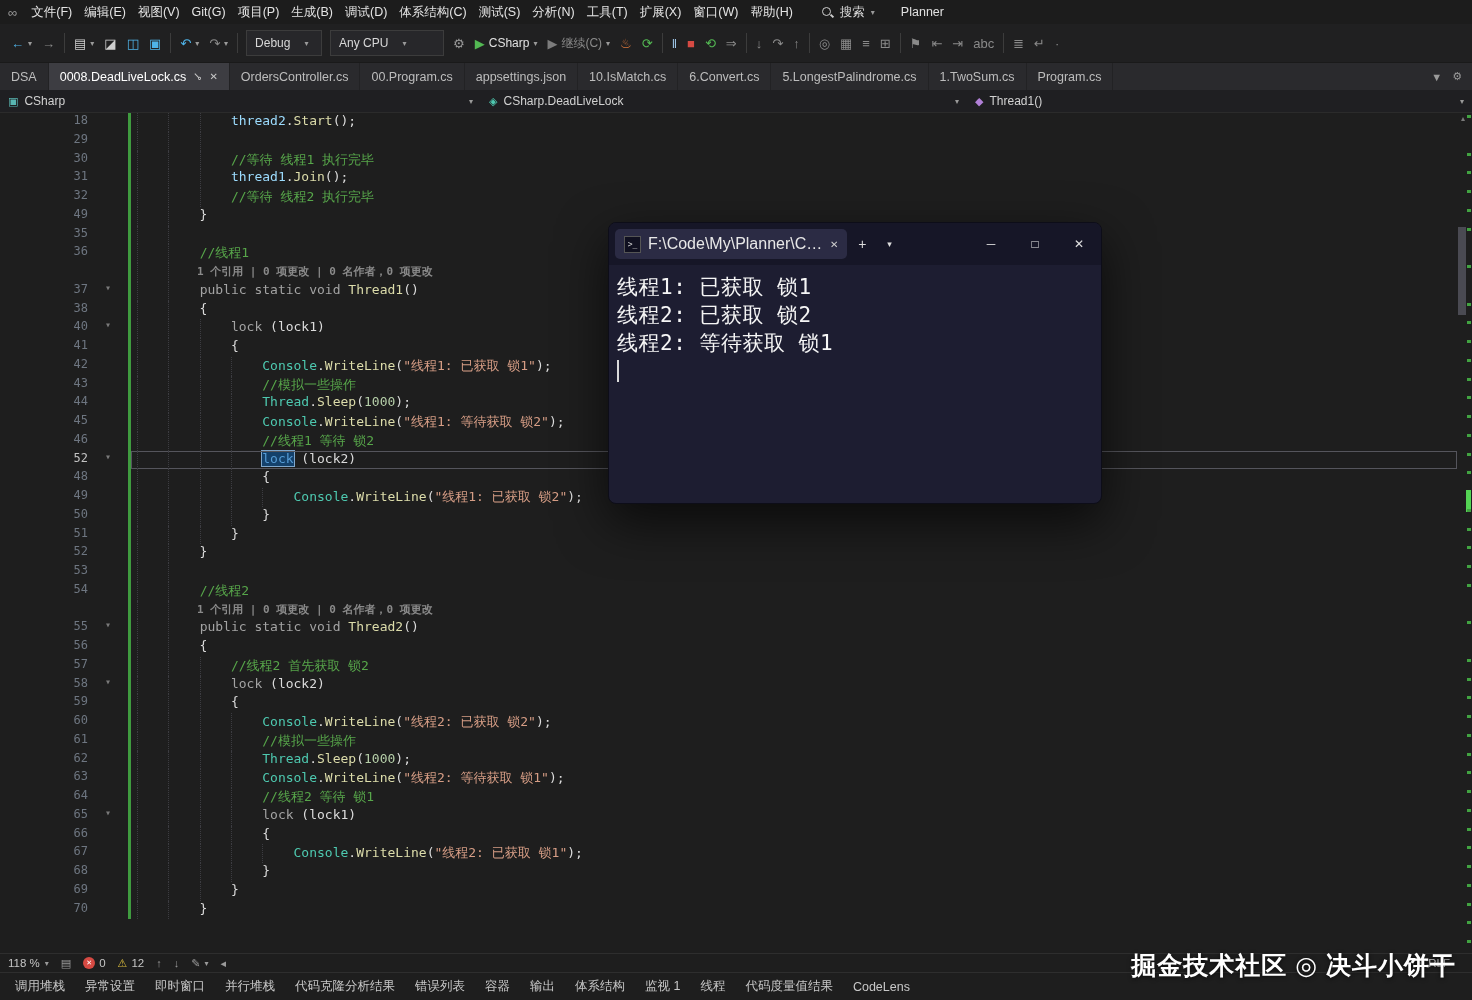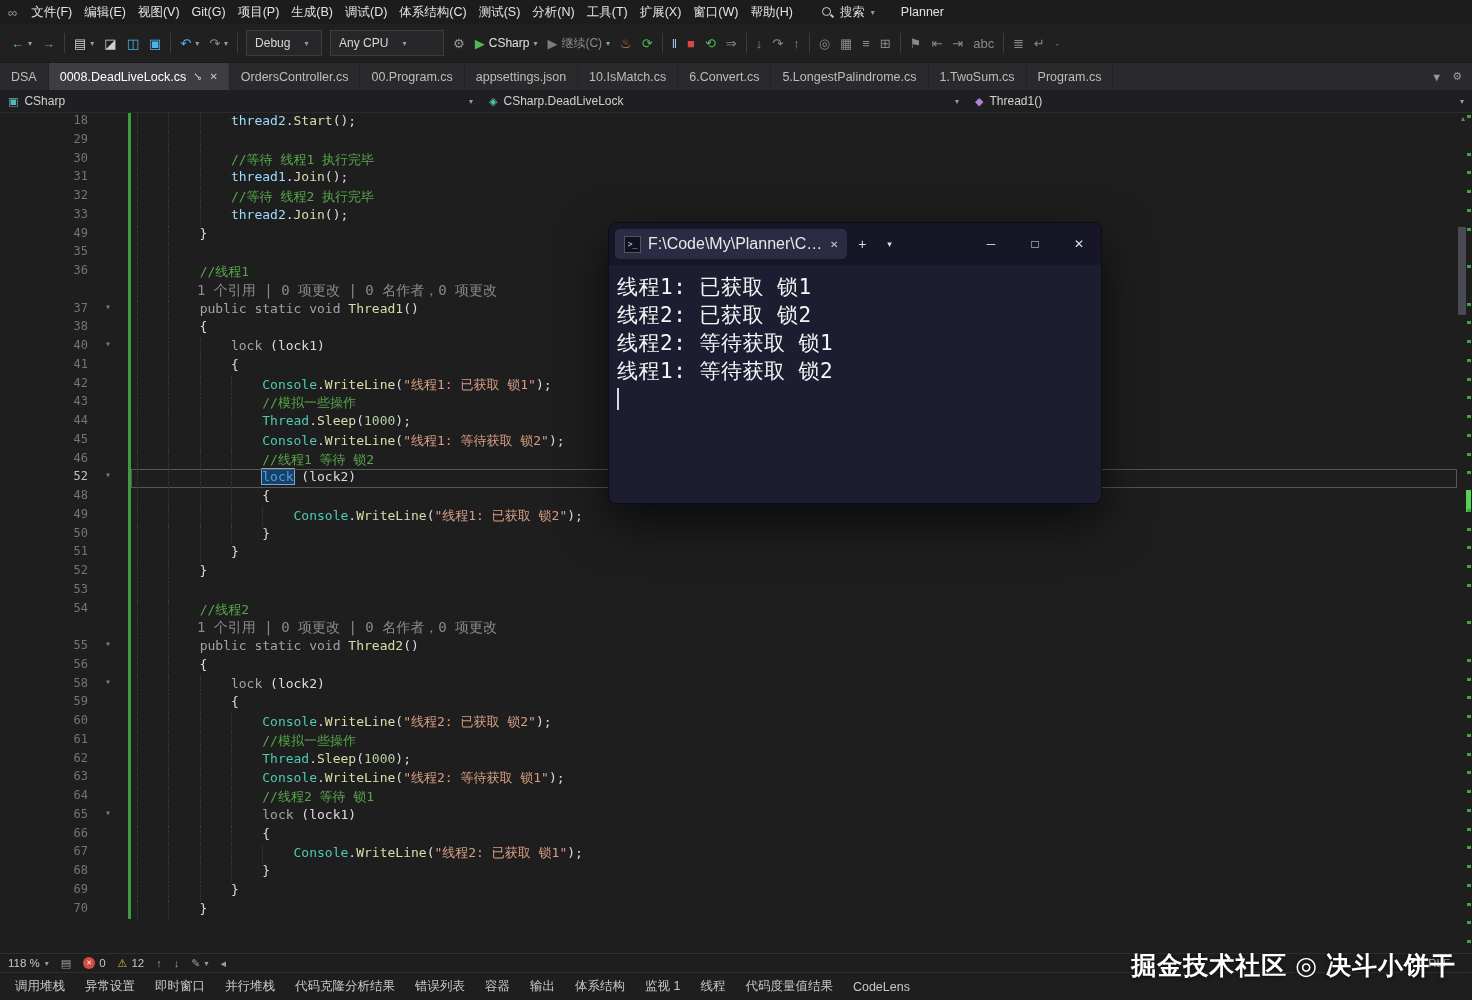--- a/index.html
+++ b/index.html
@@ -53,21 +53,21 @@
   .ln{flex:0 0 88px;text-align:right;color:#6e7681;font-size:12px;}
   .fold{flex:0 0 40px;text-align:center;color:#7a7a7a;font-size:10px;}
   .change{flex:0 0 3px;background:#3f9b3f;}
   .code{flex:1;min-width:0;white-space:pre;position:relative;color:#dcdcdc;padding-left:6px;}
   .guide{position:absolute;top:0;bottom:0;border-left:1px dotted #3c3c41;}
   .crow.cur .code{outline:1px solid #55555c;outline-offset:-1px;}
   .crow.cur .ln{color:#c2c2c2;}
   .t-pl{color:#dcdcdc}.t-kw{color:#a3a3a3}.t-cm{color:#57a64a}.t-st{color:#d69d85}
   .t-cl{color:#4ec9b0}.t-mt{color:#dcdcaa}.t-var{color:#9cdcfe}.t-num{color:#b5cea8}
   .t-kwsel{color:#569cd6;background:#14416b;box-shadow:0 0 0 1px #7fa7cc;}
-  .lens{color:#8a8a8a;font-size:14px;display:inline-block;padding-left:60px;}
+  .lens{color:#8a8a8a;font-size:11px;display:inline-block;padding-left:60px;font-weight:bold;}
 
   
   .scrollbar{position:absolute;top:0;right:0;width:15px;height:100%;background:#1e1e1e;z-index:5;}
   .sb-arrow{position:absolute;top:1px;left:4px;color:#7a7a7a;font-size:8px;}
   .sb-thumb{position:absolute;top:114px;left:1px;width:8px;height:88px;background:#4a4a52;}
   .sb-mark{position:absolute;left:10px;width:4px;height:3px;background:#41a341;}
   .sb-mark.sb-cur{height:22px;background:#54d454;left:9px;width:5px;}
 
   
   .statusrow{height:18px;flex:0 0 18px;display:flex;align-items:center;gap:12px;background:#1e1e1e;
@@ -343,26 +343,20 @@
           <div class="change"></div>
           <div class="code"><i class="guide" style="left: calc(0ch + 6px);"></i><i class="guide" style="left: calc(4ch + 6px);"></i><i class="guide" style="left: calc(8ch + 6px);"></i><span class="t-pl">            </span><span class="t-var">thread1</span><span class="t-pl">.</span><span class="t-mt">Join</span><span class="t-pl">();</span></div>
         </div>
         <div class="crow">
           <div class="ln">32</div>
           <div class="fold"></div>
           <div class="change"></div>
           <div class="code"><i class="guide" style="left: calc(0ch + 6px);"></i><i class="guide" style="left: calc(4ch + 6px);"></i><i class="guide" style="left: calc(8ch + 6px);"></i><span class="t-pl">            </span><span class="t-cm">//等待 线程2 执行完毕</span></div>
         </div>
         <div class="crow">
-          <div class="ln">33</div>
-          <div class="fold"></div>
-          <div class="change"></div>
-          <div class="code"><i class="guide" style="left: calc(0ch + 6px);"></i><i class="guide" style="left: calc(4ch + 6px);"></i><i class="guide" style="left: calc(8ch + 6px);"></i><span class="t-pl">            </span><span class="t-var">thread2</span><span class="t-pl">.</span><span class="t-mt">Join</span><span class="t-pl">();</span></div>
-        </div>
-        <div class="crow">
           <div class="ln">49</div>
           <div class="fold"></div>
           <div class="change"></div>
           <div class="code"><i class="guide" style="left: calc(0ch + 6px);"></i><i class="guide" style="left: calc(4ch + 6px);"></i><span class="t-pl">        }</span></div>
         </div>
         <div class="crow">
           <div class="ln">35</div>
           <div class="fold"></div>
           <div class="change"></div>
           <div class="code"><i class="guide" style="left: calc(0ch + 6px);"></i><i class="guide" style="left: calc(4ch + 6px);"></i></div>
@@ -491,20 +485,26 @@
           <div class="ln">55</div>
           <div class="fold">▾</div>
           <div class="change"></div>
           <div class="code"><i class="guide" style="left: calc(0ch + 6px);"></i><i class="guide" style="left: calc(4ch + 6px);"></i><span class="t-pl">        </span><span class="t-kw">public</span><span class="t-pl"> </span><span class="t-kw">static</span><span class="t-pl"> </span><span class="t-kw">void</span><span class="t-pl"> </span><span class="t-mt">Thread2</span><span class="t-pl">()</span></div>
         </div>
         <div class="crow">
           <div class="ln">56</div>
           <div class="fold"></div>
           <div class="change"></div>
           <div class="code"><i class="guide" style="left: calc(0ch + 6px);"></i><i class="guide" style="left: calc(4ch + 6px);"></i><span class="t-pl">        {</span></div>
+        </div>
+        <div class="crow">
+          <div class="ln">57</div>
+          <div class="fold"></div>
+          <div class="change"></div>
+          <div class="code"><i class="guide" style="left: calc(0ch + 6px);"></i><i class="guide" style="left: calc(4ch + 6px);"></i><i class="guide" style="left: calc(8ch + 6px);"></i><span class="t-pl">            </span><span class="t-cm">//线程2 首先获取 锁2</span></div>
         </div>
         <div class="crow">
           <div class="ln">58</div>
           <div class="fold">▾</div>
           <div class="change"></div>
           <div class="code"><i class="guide" style="left: calc(0ch + 6px);"></i><i class="guide" style="left: calc(4ch + 6px);"></i><i class="guide" style="left: calc(8ch + 6px);"></i><span class="t-pl">            </span><span class="t-kw">lock</span><span class="t-pl"> (</span><span class="t-pl">lock2</span><span class="t-pl">)</span></div>
         </div>
         <div class="crow">
           <div class="ln">59</div>
           <div class="fold"></div>
@@ -675,19 +675,18 @@
       <span class="term-btn small">▾</span>
       <span class="term-spacer"></span>
       <span class="term-win">─</span>
       <span class="term-win">□</span>
       <span class="term-win">✕</span>
     </div>
     <div class="term-body">
         <div class="term-line">线程1: 已获取 锁1</div>
         <div class="term-line">线程2: 已获取 锁2</div>
         <div class="term-line">线程2: 等待获取 锁1</div>
-        <div class="term-line">线程1: 等待获取 锁2</div>
         <div class="term-cursor"></div>
       </div>
   </div>
 
   <div class="watermark">掘金技术社区 ◎ 决斗小饼干</div>
 </div>
 
 </body></html>

